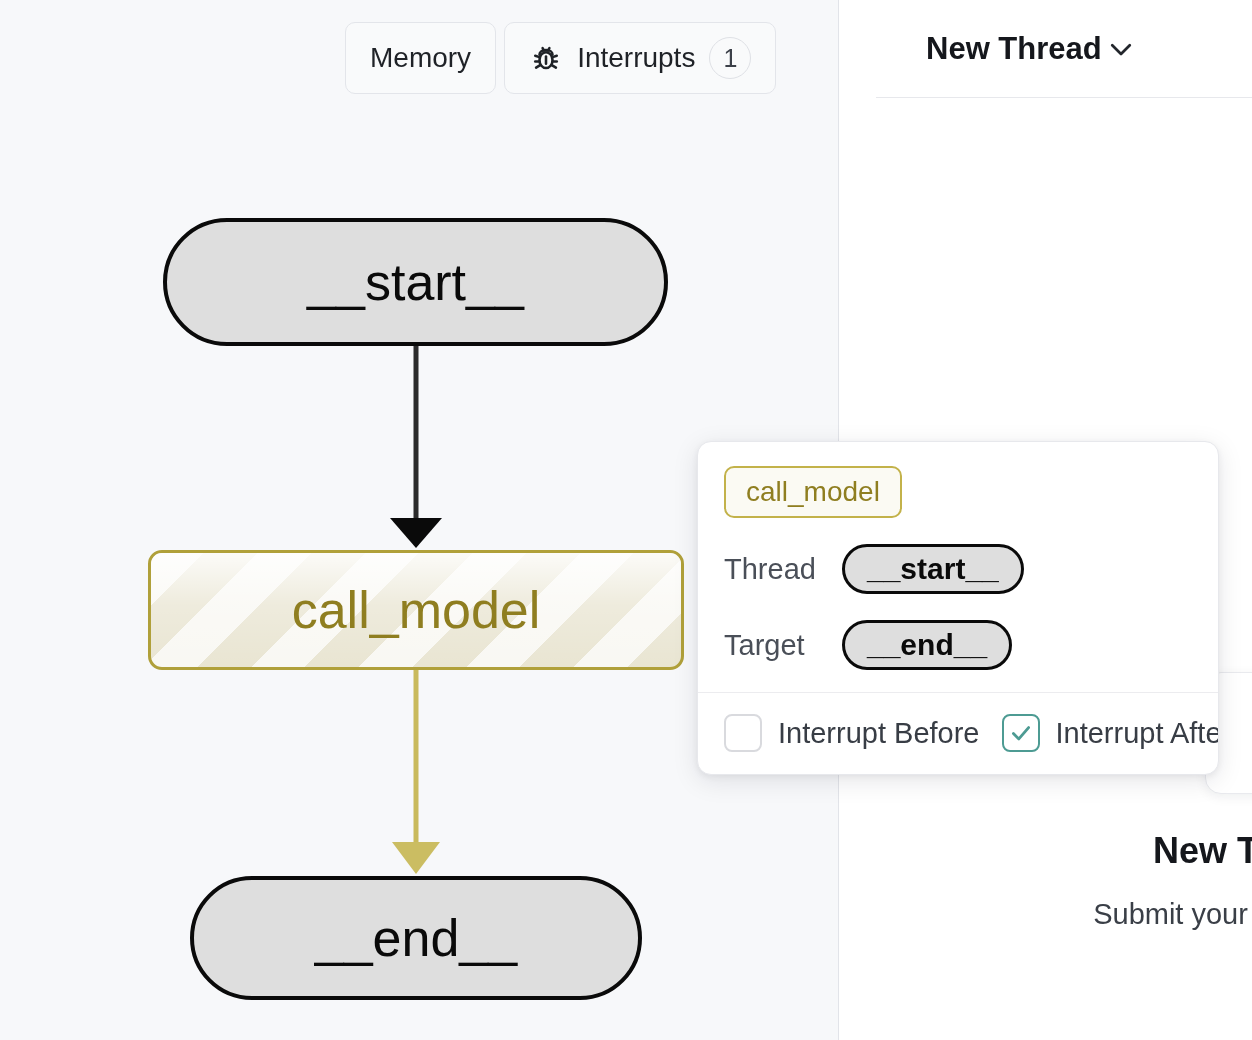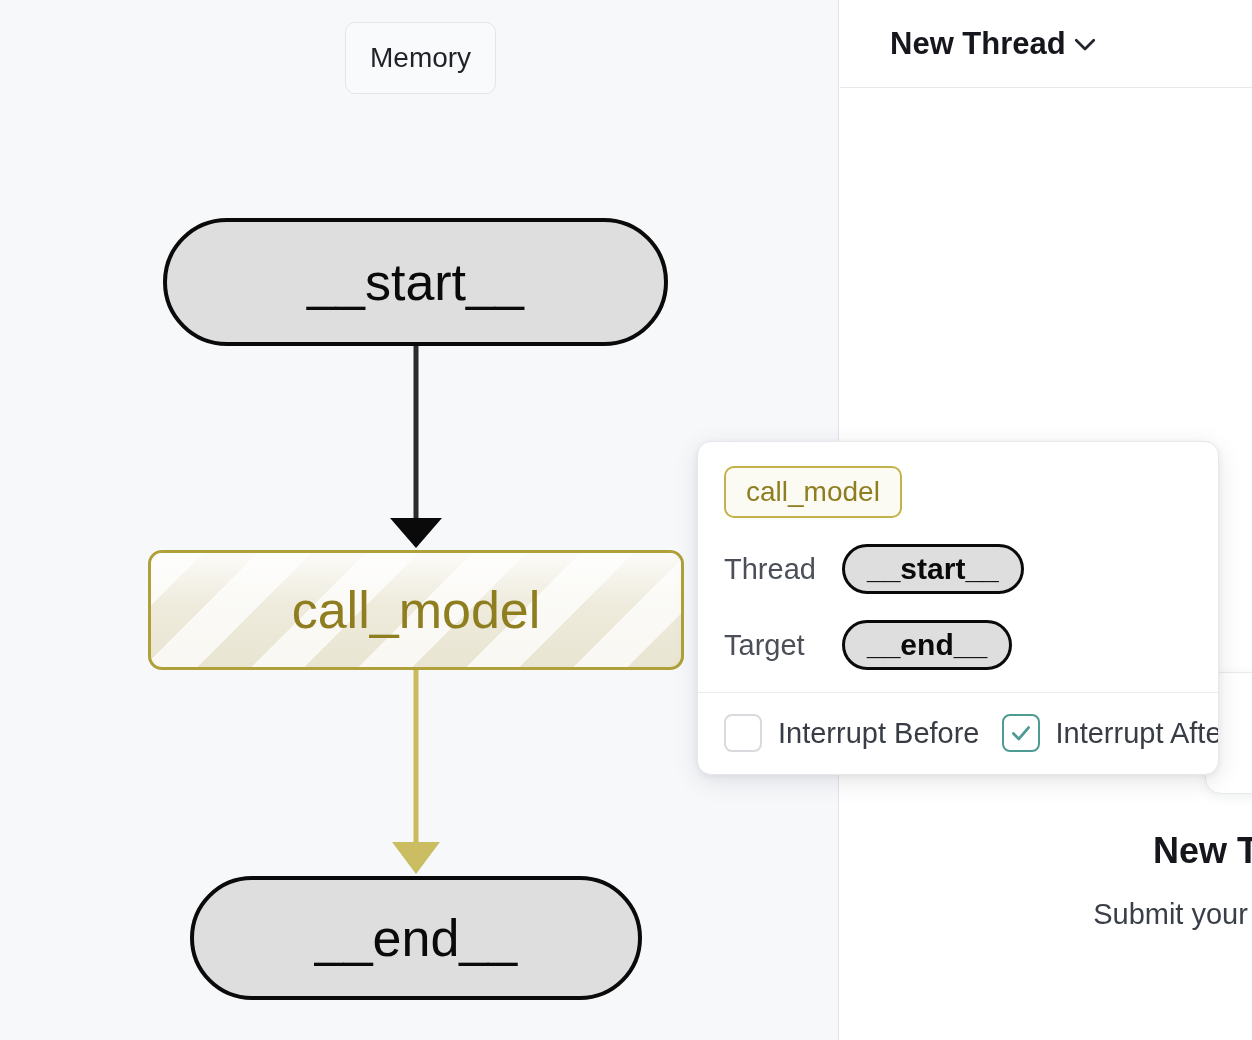--- a/index.html
+++ b/index.html
@@ -160,25 +160,26 @@
   .cbox svg { width: 26px; height: 26px; display: block; }
   .cb-label { font-size: 29px; color: #383d45; white-space: nowrap; }
 
   
   #right-panel {
     position: absolute; left: 840px; top: 0;
     width: 412px; height: 1040px;
     background: #ffffff;
   }
   #thread-header {
-    height: 88px;
+    height: 98px;
     border-bottom: 1px solid #e7e8ec;
     display: flex; align-items: center;
     padding-left: 50px;
     gap: 4px;
+    margin-left: 36px;
   }
   #thread-title {
     font-size: 31px; font-weight: 700; color: #15171c;
     white-space: nowrap;
   }
   .chevron { width: 30px; height: 30px; display:block; cursor: pointer; }
 
   
   #behind-card {
     position: absolute;
@@ -242,20 +243,39 @@
       <span class="node-label">call_model</span>
     </div>
 
     <div id="node-end" class="node node-pill">
       <span class="node-label">__end__</span>
     </div>
 
     <div id="toolbar">
       <button class="tool-btn">
         <span>Memory</span>
+      </button>
+      <button class="tool-btn">
+        <span class="bug-icon">
+          <svg viewBox="0 0 24 24" fill="none" stroke="#1f2227" stroke-width="1.8" stroke-linecap="round">
+            <ellipse cx="12" cy="13.5" rx="4.6" ry="5.6"></ellipse>
+            <path d="M7.4 9.6 C7.4 7.6 9.4 6.4 12 6.4 C14.6 6.4 16.6 7.6 16.6 9.6"></path>
+            <line x1="12" y1="11" x2="12" y2="16"></line>
+            <line x1="9.6" y1="5" x2="10.6" y2="6.8"></line>
+            <line x1="14.4" y1="5" x2="13.4" y2="6.8"></line>
+            <line x1="7.4" y1="11.4" x2="4.4" y2="10.4"></line>
+            <line x1="7.4" y1="14.4" x2="4.4" y2="14.4"></line>
+            <line x1="7.6" y1="17.2" x2="5" y2="18.8"></line>
+            <line x1="16.6" y1="11.4" x2="19.6" y2="10.4"></line>
+            <line x1="16.6" y1="14.4" x2="19.6" y2="14.4"></line>
+            <line x1="16.4" y1="17.2" x2="19" y2="18.8"></line>
+          </svg>
+        </span>
+        <span>Interrupts</span>
+        <span class="count-badge">1</span>
       </button>
     </div>
   </div>
 
   <div id="right-panel">
     <div id="thread-header">
       <span id="thread-title">New Thread</span>
       <span class="chevron">
         <svg viewBox="0 0 24 24" fill="none" stroke="#23262c" stroke-width="2.2" stroke-linecap="round" stroke-linejoin="round">
           <polyline points="5,9 12,16 19,9"></polyline>

